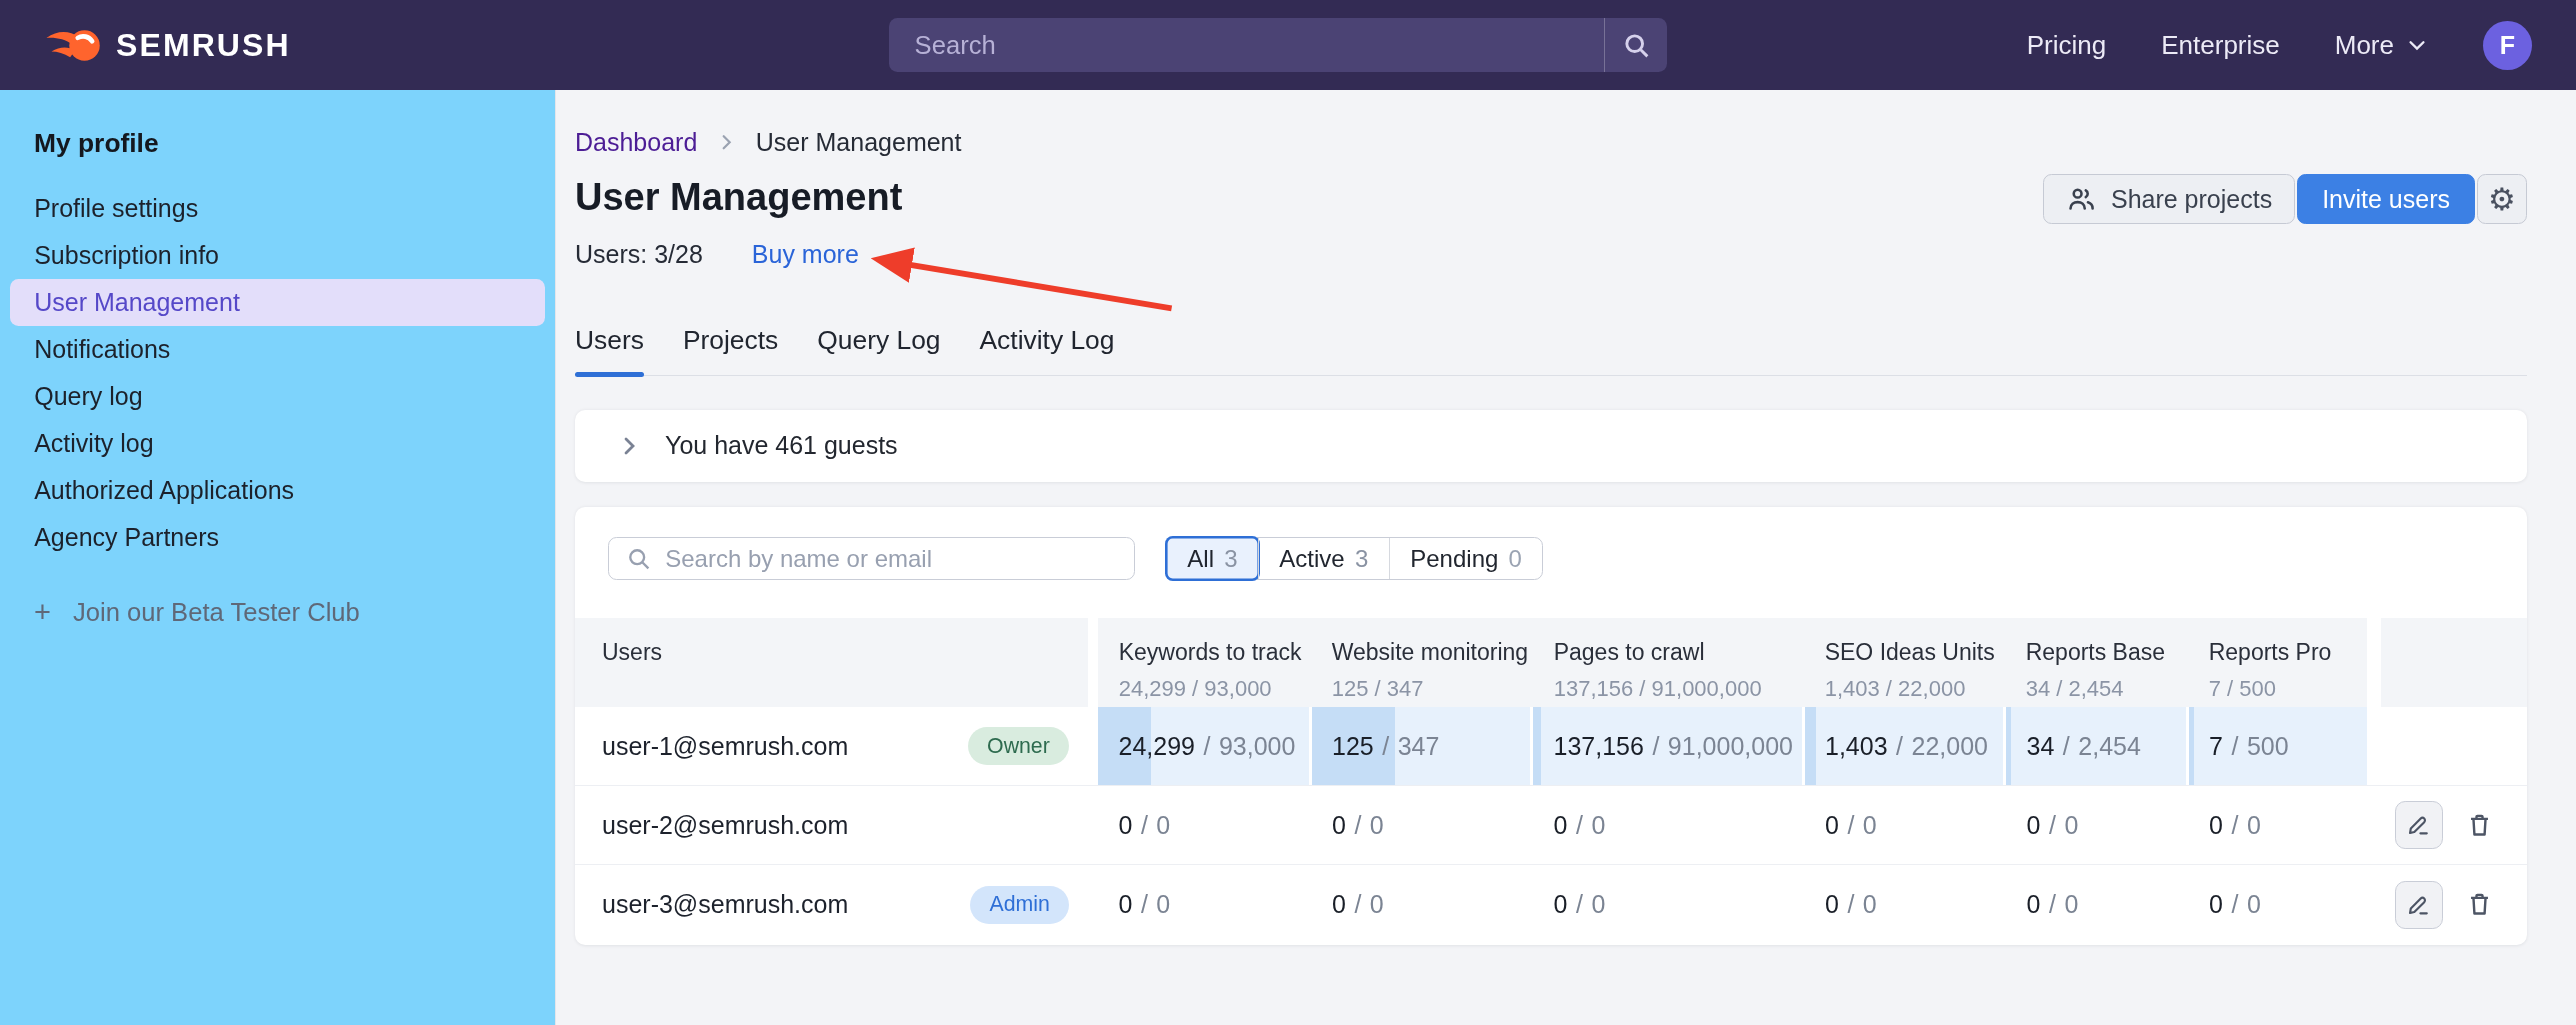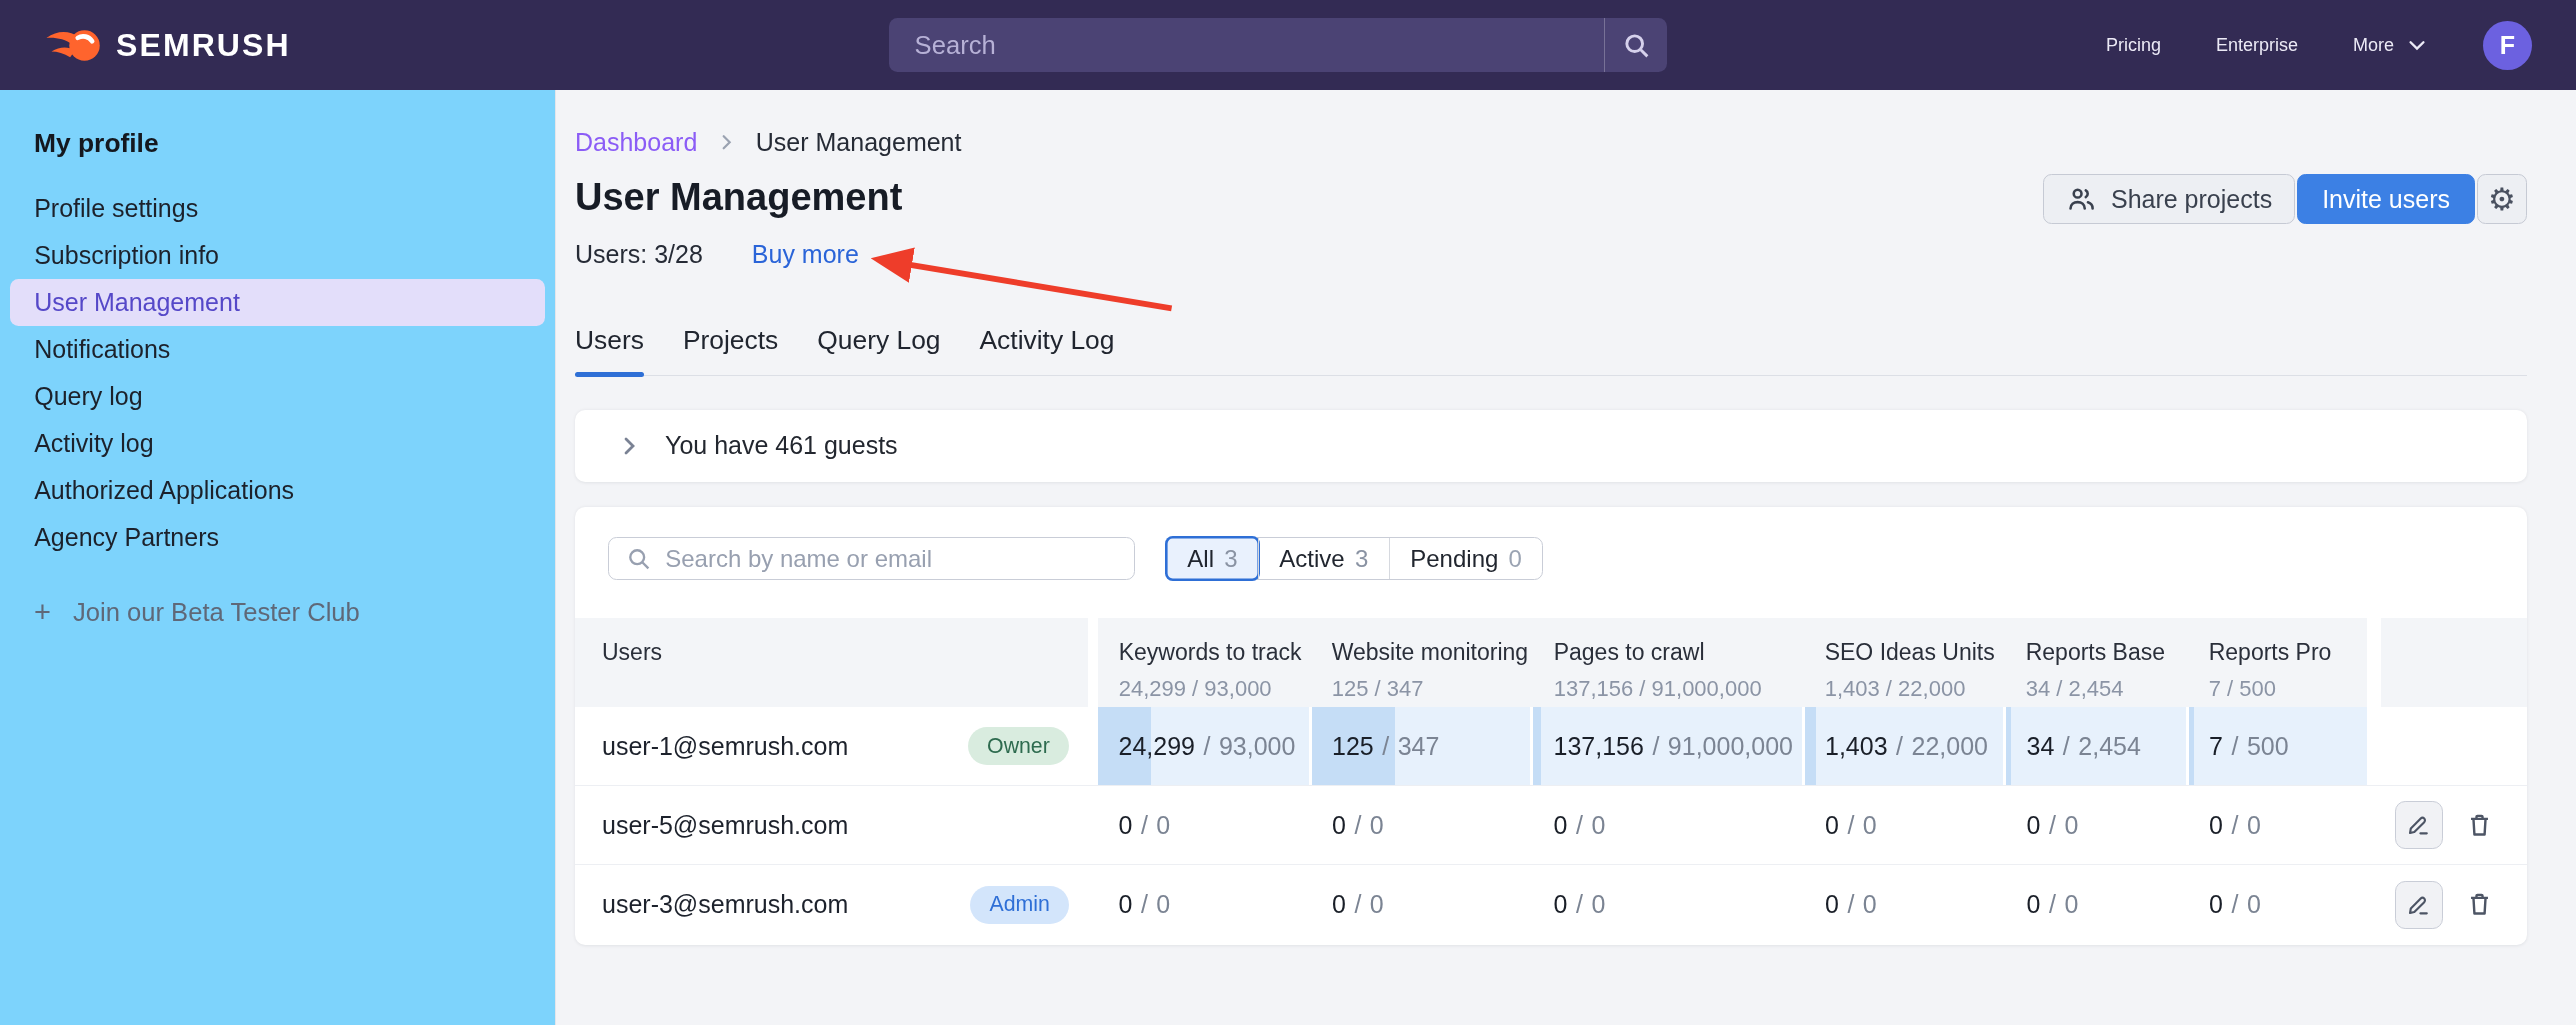--- a/index.html
+++ b/index.html
@@ -12,40 +12,40 @@
   .logo { display:flex; align-items:center; margin-left:43px; cursor:pointer; }
   .logo-text { color:#fff; font-weight:bold; font-size:32px; letter-spacing:2.1px; margin-left:12px; }
   .top-search { position:absolute; left:889px; top:18px; width:778px; height:54px;
                 background:#4b4374; border-radius:8.5px; display:flex; align-items:center; }
   .top-search input { flex:1; height:100%; background:transparent; border:none; outline:none;
                       color:#fff; font-size:25.6px; padding:0 25.6px; font-family:inherit; }
   .top-search input::placeholder { color:#b7b1d6; }
   .search-seg { width:63px; height:100%; border-left:1.7px solid rgba(255,255,255,0.25);
                 display:flex; align-items:center; justify-content:center; cursor:pointer; }
   .top-nav { position:absolute; right:44px; top:0; height:90px; display:flex; align-items:center; gap:55px; }
-  .top-link { color:#eceaf6; font-size:18px; cursor:pointer; display:flex; align-items:center; gap:12px; }
+  .top-link { color:#eceaf6; font-size:26px; cursor:pointer; display:flex; align-items:center; gap:12px; }
   .avatar { width:49px; height:49px; border-radius:50%; background:#6c61e0; color:#fff;
             display:flex; align-items:center; justify-content:center; font-size:25px; font-weight:bold; cursor:pointer; }
 
   
   .sidebar { position:absolute; top:90px; left:0; bottom:0; width:556px; background:#7dd3fc;
              border-right:1.7px solid #e4e5ea; z-index:20; }
   .side-header { margin:38px 0 0 34px; font-size:26.4px; font-weight:bold; color:#14181f; }
   .side-list { margin-top:25.6px; }
   .side-item { height:47px; line-height:47px; margin:0 10.2px; padding-left:24px;
                font-size:25px; color:#1c212b; border-radius:8.5px; cursor:pointer; white-space:nowrap; }
   .side-item.active { background:#e3defa; color:#5548c8; }
   .side-beta { position:absolute; left:34px; top:506px; display:flex; align-items:center; gap:22px;
                color:#5f6878; font-size:25.6px; cursor:pointer; }
   .plus { font-size:29px; color:#5f6878; }
 
   
   .content { position:absolute; left:522px; top:90px; right:0; bottom:0; background:#f3f4f7; }
   .row-crumbs { margin:38px 0 0 53px; width:1952px; display:flex; align-items:center; font-size:25px; }
-  .crumb-parent { color:#8b5cf6; cursor:pointer; }
+  .crumb-parent { color:#4c1d95; cursor:pointer; }
   .crumb-sep { margin:0 19px; display:flex; }
   .crumb-current { color:#262b36; }
   .doc-links { margin-left:auto; display:flex; gap:49px; }
   .doc-link { display:flex; align-items:center; gap:12px; color:#2a64d8; font-size:25px; cursor:pointer; }
 
   .page-title { margin:19px 0 0 53px; font-size:38px; font-weight:bold; color:#171c26; }
   .quota-row { margin:20.5px 0 0 53px; display:flex; align-items:center; gap:49px; font-size:25px; color:#262b36; }
   .buy-more { color:#2a64d8; cursor:pointer; }
 
   .action-buttons { position:absolute; top:84px; right:49px; display:flex; gap:2px; align-items:center; }
@@ -320,21 +320,21 @@
         <div class="cell blue cw5">
           <div class="fill" style="width: 3%;"></div>
           <span class="num"><span>7</span><span class="sep">/</span><span class="lim">500</span></span>
         </div>
         <div class="gapv2"></div>
         <div class="c-actions"></div>
       </div>
 
       <div class="t-row">
         <div class="c-users">
-            <span>user-5@semrush.com</span>
+            <span>user-2@semrush.com</span>
           </div>
         <div class="gapv"></div>
         <div class="cell cw0">
             <span class="num"><span>0</span><span class="sep">/</span><span class="lim">0</span></span>
           </div>
         <div class="cell cw1">
             <span class="num"><span>0</span><span class="sep">/</span><span class="lim">0</span></span>
           </div>
         <div class="cell cw2">
             <span class="num"><span>0</span><span class="sep">/</span><span class="lim">0</span></span>

